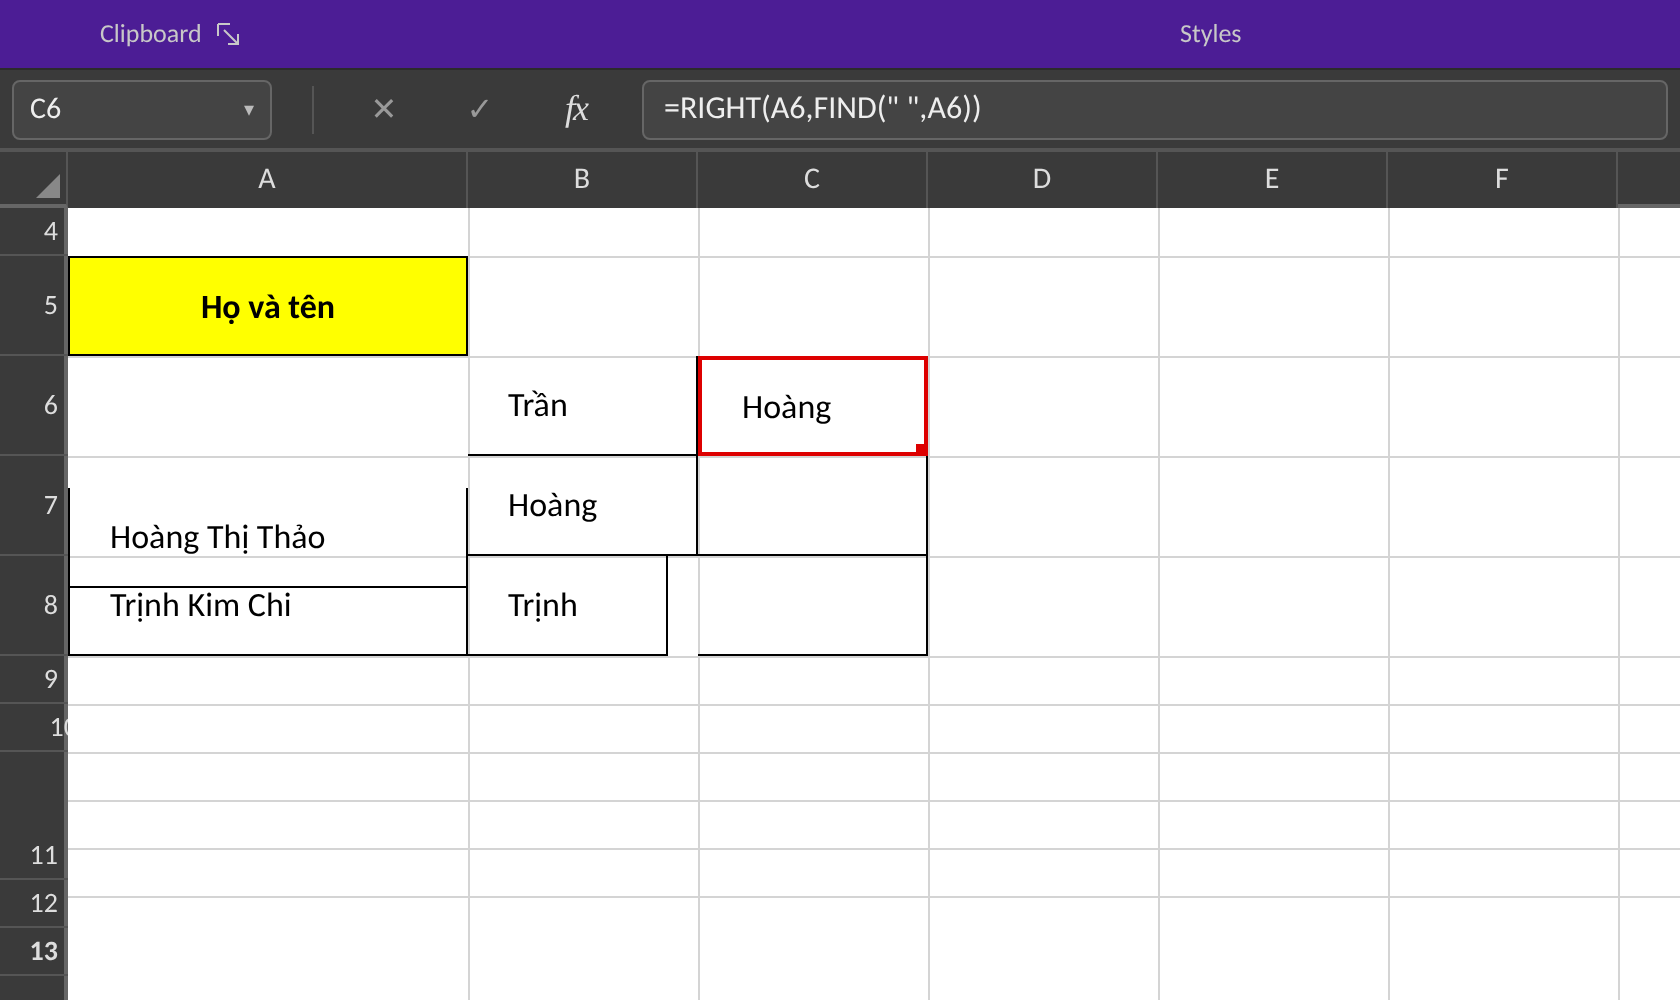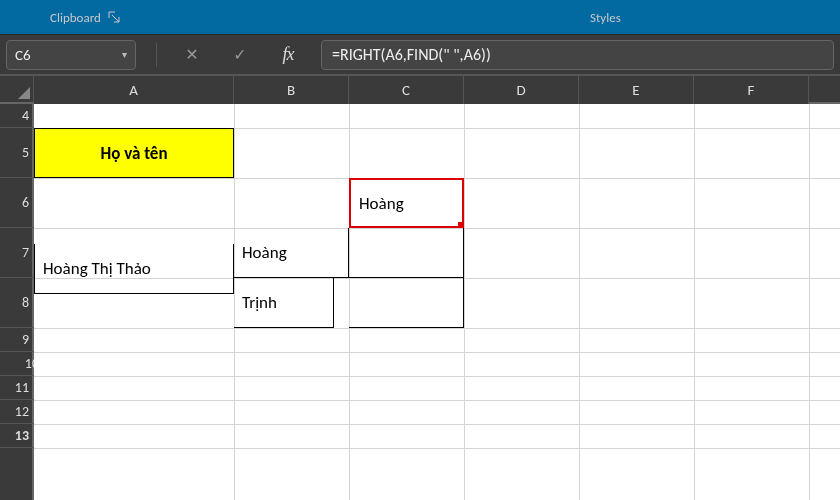--- a/index.html
+++ b/index.html
@@ -6,21 +6,21 @@
     body {
       font-family: "Segoe UI", Calibri, Arial, sans-serif;
       background: #1a1a1a;
       width: 840px;
       height: 500px;
       overflow: hidden;
       user-select: none;
     }
     .ribbon-label-bar {
       height: 34px;
-      background: #0369a1;
+      background: #4c1d95;
       color: #c8c8c8;
       display: flex;
       align-items: center;
       font-size: 13px;
       position: relative;
     }
     .ribbon-group-label {
       display: flex;
       align-items: center;
       gap: 6px;
@@ -97,21 +97,21 @@
       padding-right: 5px; border-bottom: 1px solid #555; width: 34px;
     }
     .grid {
       position: absolute; left: 34px; top: 28px; right: 0; bottom: 0;
       background: #fff;
     }
     .gridline-v { position: absolute; top: 0; bottom: 0; width: 1px; background: #d4d4d4; }
     .gridline-h { position: absolute; left: 0; right: 0; height: 1px; background: #d4d4d4; }
     .cell {
       position: absolute; font-size: 17px; color: #000;
-      padding: 0 8px; display: flex; align-items: center;
+      padding: 0 20px; display: flex; align-items: center;
       white-space: nowrap; overflow: hidden;
     }
     .hdr { background: #ffff00; font-weight: bold; justify-content: center; }
     .border-top { border-top: 1.5px solid #000; }
     .border-left { border-left: 1.5px solid #000; }
     .border-right { border-right: 1.5px solid #000; }
     .border-bottom { border-bottom: 1.5px solid #000; }
     .active {
       border: 2.5px solid #d00 !important;
       z-index: 5;
@@ -167,21 +167,21 @@
       <div class="col-h" style="width: 115px;">F</div>
     </div>
   <div class="row-headers" id="rowHeaders">
       <div class="row-h" style="height: 24px;">4</div>
       <div class="row-h" style="height: 50px;">5</div>
       <div class="row-h" style="height: 50px;">6</div>
       <div class="row-h" style="height: 50px;">7</div>
       <div class="row-h" style="height: 50px;">8</div>
       <div class="row-h" style="height: 24px;">9</div>
       <div class="row-h" style="height: 24px; padding-left: 39px;">10</div>
-      <div class="row-h" style="height: 24px;">11</div>
+      <div class="row-h" style="height: 24px; margin-top: 40px;">11</div>
       <div class="row-h" style="height: 24px;">12</div>
       <div class="row-h" style="height: 24px; font-weight: bold;">13</div>
     </div>
   <div class="grid" id="grid">
       <div class="gridline-v" style="left: 200px;"></div>
       <div class="gridline-v" style="left: 315px;"></div>
       <div class="gridline-v" style="left: 430px;"></div>
       <div class="gridline-v" style="left: 545px;"></div>
       <div class="gridline-v" style="left: 660px;"></div>
       <div class="gridline-v" style="left: 775px;"></div>
@@ -189,20 +189,22 @@
       <div class="gridline-h" style="top: 74px;"></div>
       <div class="gridline-h" style="top: 124px;"></div>
       <div class="gridline-h" style="top: 174px;"></div>
       <div class="gridline-h" style="top: 224px;"></div>
       <div class="gridline-h" style="top: 248px;"></div>
       <div class="gridline-h" style="top: 272px;"></div>
       <div class="gridline-h" style="top: 296px;"></div>
       <div class="gridline-h" style="top: 320px;"></div>
       <div class="gridline-h" style="top: 344px;"></div>
       <div class="cell hdr border-top border-left border-bottom border-right" style="left: 0px; top: 24px; width: 200px; height: 50px;">Họ và tên</div>
+      <div class="cell border-bottom border-right" style="left: 200px; top: 74px; width: 115px; height: 50px;">Trần</div>
       <div class="cell border-bottom border-right active" style="left: 315px; top: 74px; width: 115px; height: 50px;">Hoàng<div class="fill-handle"></div></div>
       <div class="cell border-left border-bottom border-right" style="left: 0px; top: 140px; width: 200px; height: 50px;">Hoàng Thị Thảo</div>
       <div class="cell border-bottom border-right" style="left: 200px; top: 124px; width: 115px; height: 50px;">Hoàng</div>
       <div class="cell border-bottom border-right" style="left: 315px; top: 124px; width: 115px; height: 50px;"></div>
+      <div class="cell border-left border-bottom border-right" style="left: 0px; top: 174px; width: 200px; height: 50px;">Trịnh Kim Chi</div>
       <div class="cell border-bottom border-right" style="left: 200px; top: 174px; width: 100px; height: 50px;">Trịnh</div>
       <div class="cell border-bottom border-right" style="left: 315px; top: 174px; width: 115px; height: 50px;"></div>
     </div>
 </div>
 
 </body></html>

